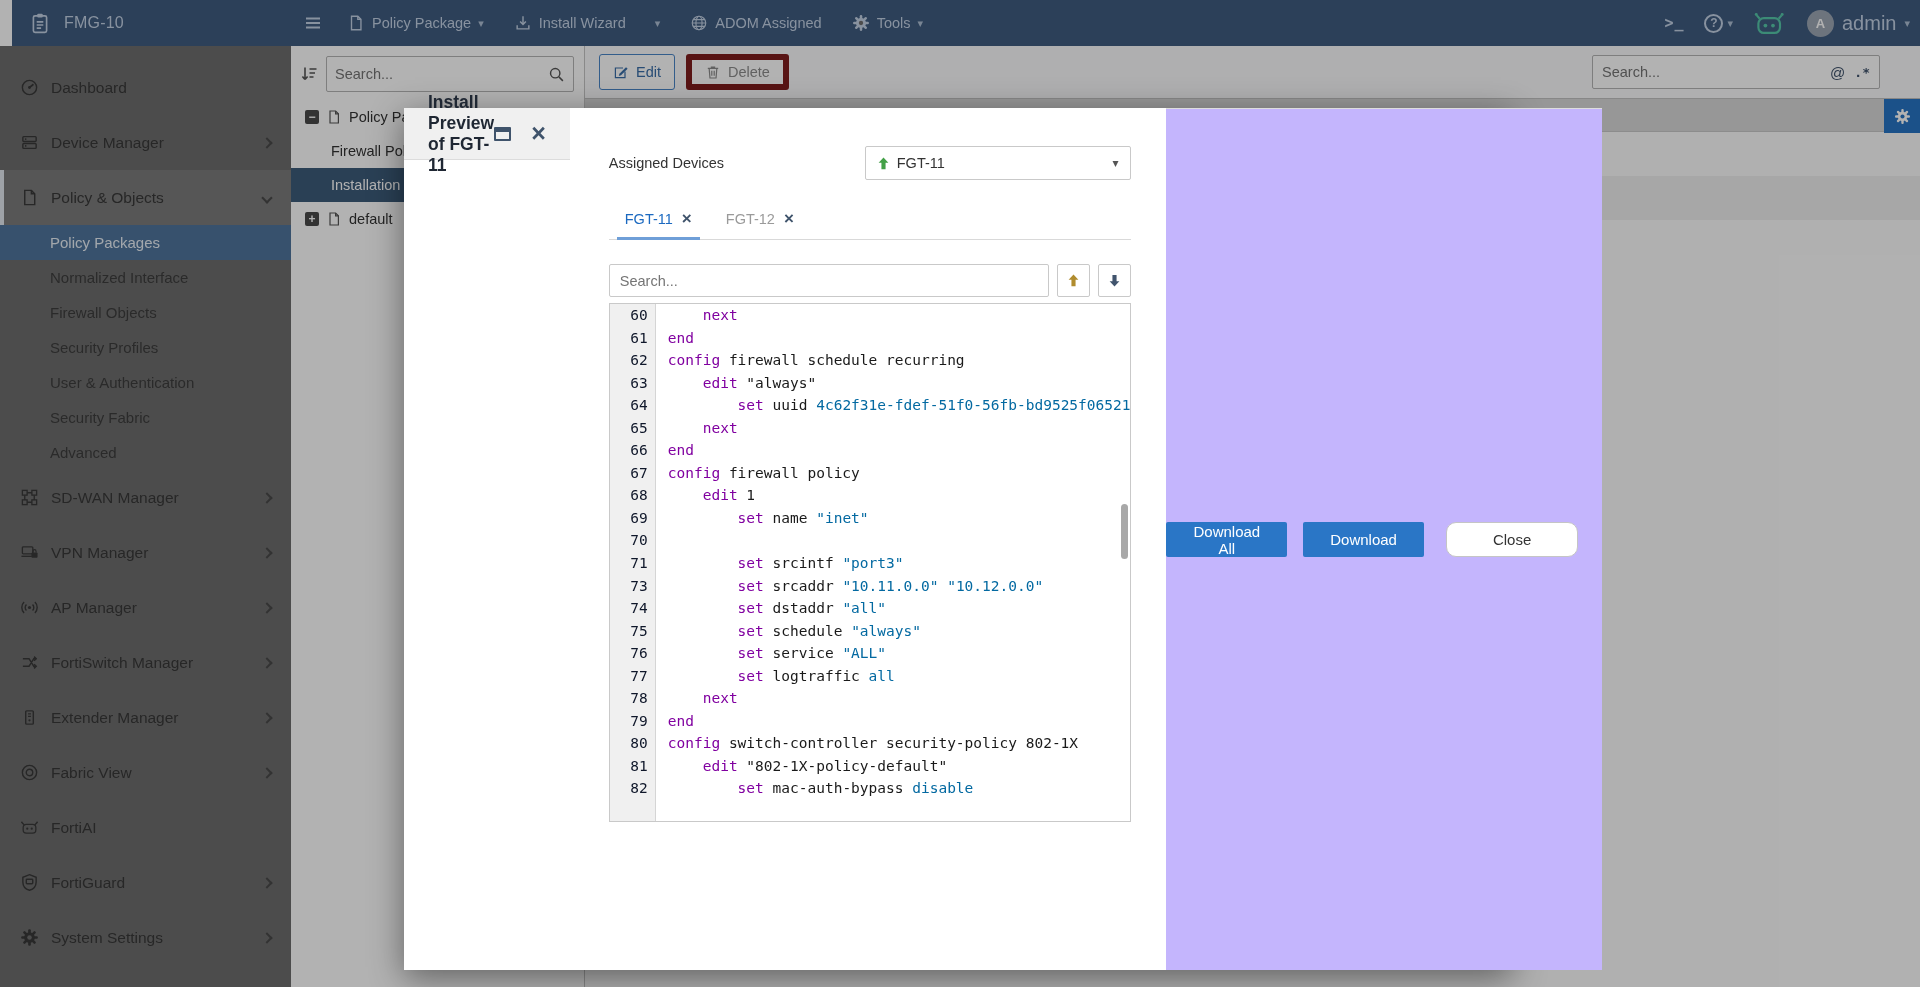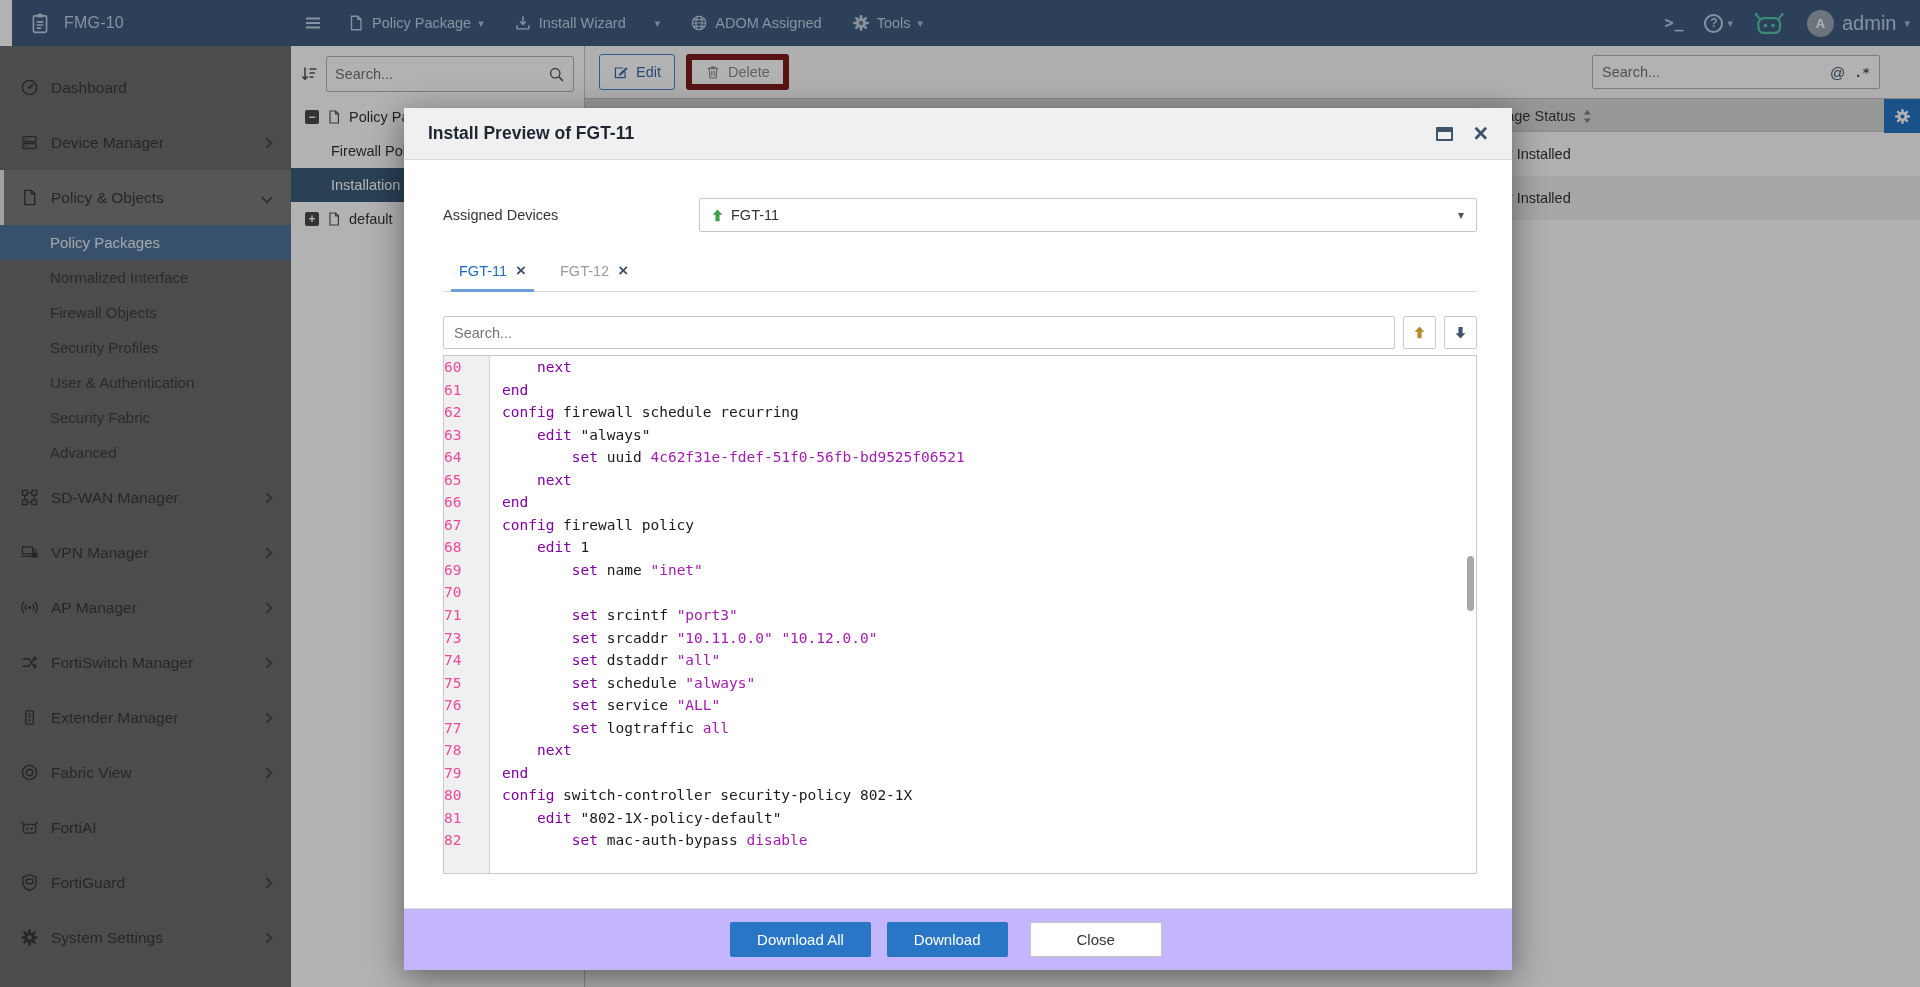--- a/index.html
+++ b/index.html
@@ -90,21 +90,21 @@
     display:flex; align-items:center; justify-content:center; color:#fff; cursor:pointer;
     --hole:#2775c5; }
   .th-gear .ic { width:17px; height:17px; }
   .trow { position:relative; height:44px; display:flex; align-items:center; }
   .trow.alt { background:#f0f0f0; }
   .trow .cell { position:absolute; left:889px; font-size:14.5px; color:#333; }
 
   
   .overlay { position:absolute; inset:0; background:rgba(0,0,0,0.30); z-index:10; }
   .modal { position:absolute; left:404px; top:108px; width:1108px; height:862px; background:#fff;
-    z-index:20; box-shadow:0 8px 32px rgba(0,0,0,0.45); display:flex; flex-direction:column; }
+    z-index:20; box-shadow:0 8px 32px rgba(0,0,0,0.45); display:flex; flex-direction:row; }
   .m-title { height:52px; background:#f0f0f0; border-bottom:1px solid #dcdcdc; display:flex;
     align-items:center; padding:0 24px; flex:0 0 52px; }
   .m-title h1 { font-size:17.5px; font-weight:bold; color:#1f2733; }
   .m-ticons { margin-left:auto; display:flex; align-items:center; gap:20px; }
   .max-ic { width:17px; height:14px; border:2px solid #3f536b; border-top:5px solid #3f536b;
     border-radius:1px; cursor:pointer; }
   .close-x { font-size:25px; font-weight:bold; color:#3f536b; line-height:1; cursor:pointer; }
   .m-body { flex:1; padding:0 35px 0 39px; position:relative; }
   .assign-row { display:flex; align-items:center; margin-top:38px; }
   .assign-lbl { flex:0 0 256px; font-size:14.5px; color:#333; }
@@ -131,34 +131,34 @@
     display:flex; align-items:center; justify-content:center; cursor:pointer; }
   .nav-btn .ic { width:15px; height:15px; }
   .up-arrow { color:#b08c2e; }
   .down-arrow { color:#41546d; }
   .code-box { margin-top:6px; height:519px; border:1px solid #c9c9c9; position:relative;
     overflow:hidden; background:#fff; }
   .code-gutter { position:absolute; left:0; top:0; bottom:0; width:46px; background:#f0f0f0;
     border-right:1px solid #d5d5d5; }
   .code-line { display:flex; height:22.56px; line-height:22.56px;
     font-family:"DejaVu Sans Mono", monospace; font-size:14.5px; }
-  .code-line .ln { flex:0 0 46px; padding-right:8px; color:#ec4899;
+  .code-line .ln { flex:0 0 46px; text-align:right; padding-right:8px; color:#0f172a;
     position:relative; z-index:1; }
   .code-line .lc { white-space:pre; padding-left:12px; color:#1a1a1a; }
   .c-k { color:#8000a0; }
-  .c-v { color:#a21caf; }
+  .c-v { color:#0369a1; }
   .c-t { color:#1a1a1a; }
   .code-scroll { position:absolute; right:2px; top:200px; width:7px; height:55px;
     background:#a8a8a8; border-radius:4px; cursor:pointer; }
   .m-footer { flex:0 0 62px; background:#c4b5fd; border-top:1px solid #ddd; display:flex;
     align-items:center; justify-content:center; padding-right:24px; }
   .btn-blue { height:35px; padding:0 27px; background:#2a76c6; color:#fff; border:none;
     font-size:15px; border-radius:2px; cursor:pointer; font-family:"Liberation Sans", sans-serif; }
   .btn-white { height:35px; padding:0 46px; background:#fff; color:#333; border:1px solid #c5c5c5;
-    font-size:15px; border-radius:2px; cursor:pointer; font-family:"Liberation Sans", sans-serif; }
+    font-size:15px; border-radius:10px; cursor:pointer; font-family:"Liberation Sans", sans-serif; }
   .mr16 { margin-right:16px; } .mr22 { margin-right:22px; }
   .ic svg, .ic { display:block; }
   .icw { display:inline-flex; }
 </style>
 </head>
 <body>
 
 <div class="app">
 
   <header class="topbar">

